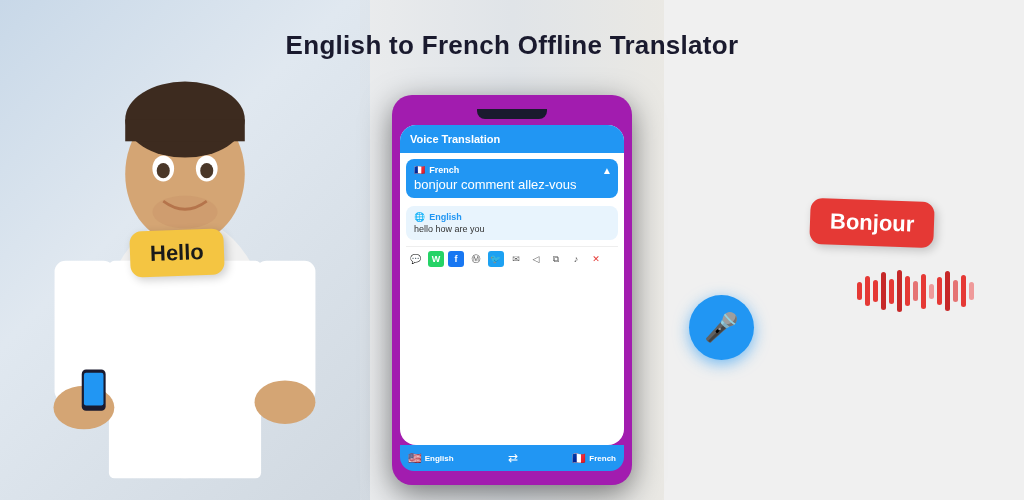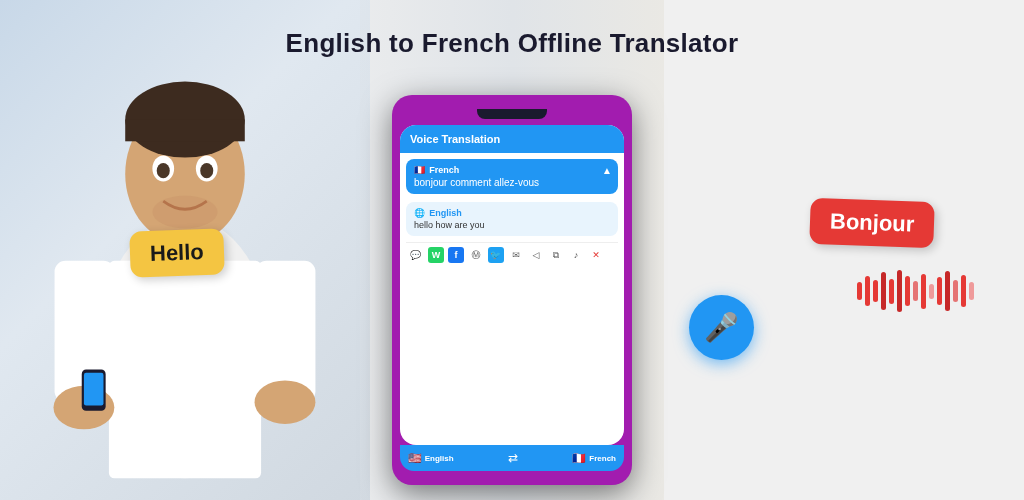--- a/index.html
+++ b/index.html
@@ -22,25 +22,25 @@
 
     
     .person-svg {
       width: 100%;
       height: 100%;
     }
 
     
     .header {
       position: absolute;
-      top: 12px;
+      top: 0;
       left: 0;
       right: 0;
       text-align: center;
-      padding-top: 16px;
+      padding-top: 30px;
       z-index: 10;
     }
 
     .header-title {
       font-size: 26px;
       font-weight: 800;
       color: #1a1a2e;
       letter-spacing: 0.3px;
     }
 
@@ -113,21 +113,21 @@
       display: flex;
       align-items: center;
       gap: 4px;
       margin-bottom: 2px;
     }
 
     .lang-label.french { color: #fff; }
     .lang-label.english { color: #2196F3; }
 
     .translation-text-french {
-      font-size: 10px;
+      font-size: 13px;
       color: #fff;
     }
 
     .chevron-up {
       position: absolute;
       right: 6px;
       top: 6px;
       color: #fff;
       font-size: 10px;
     }

